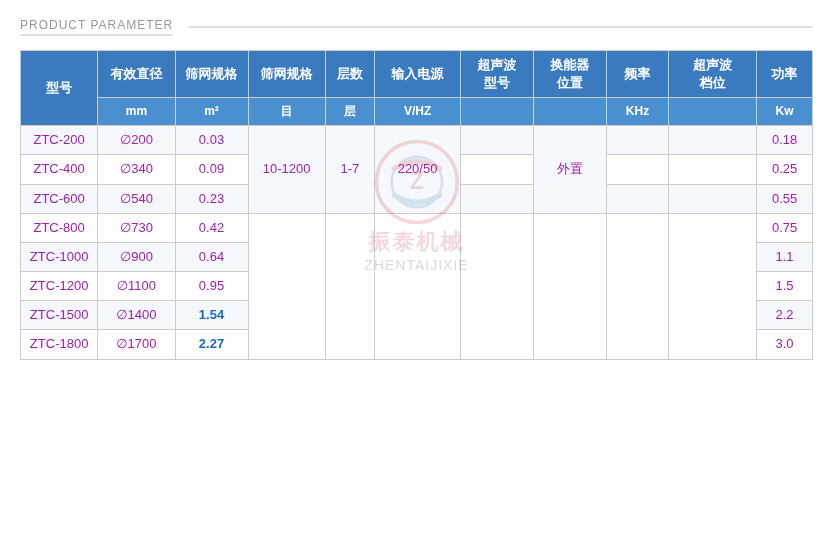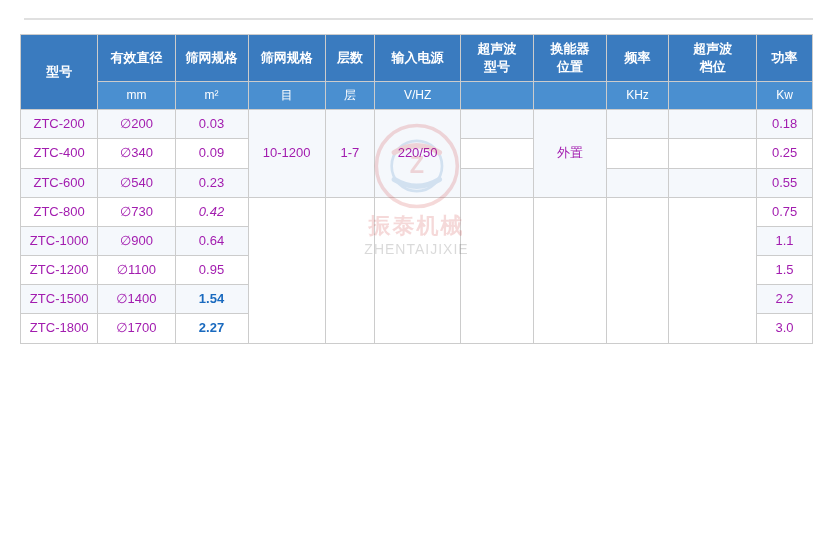--- a/index.html
+++ b/index.html
@@ -50,21 +50,21 @@
     }
     thead th {
       background: #3a7bbf;
       color: #fff;
       font-weight: bold;
       font-size: 13px;
     }
     thead th.sub-unit {
       background: #4a8fd0;
       font-size: 12px;
-      font-weight: normal;
+      font-weight: bold;
     }
     tbody tr:nth-child(odd) {
       background: #f5f8fc;
     }
     tbody tr:nth-child(even) {
       background: #fff;
     }
     tbody td {
       font-size: 13px;
       color: #a21caf;
@@ -111,20 +111,21 @@
     .watermark-text-en {
       font-size: 14px;
       color: #333;
       letter-spacing: 1px;
     }
   </style>
 </head>
 <body>
 
 <div class="page-header">
+  <span class="page-title-en">PRODUCT PARAMETER</span>
   <div class="header-line"></div>
 </div>
 
 <div class="table-wrapper">
 
   <div class="watermark">
     <svg class="watermark-logo" viewBox="0 0 100 100" xmlns="http://www.w3.org/2000/svg">
 
       <circle cx="50" cy="50" r="45" fill="none" stroke="#cc3333" stroke-width="4"></circle>
       <ellipse cx="50" cy="50" rx="28" ry="28" fill="none" stroke="#3a7bbf" stroke-width="3"></ellipse>
@@ -195,21 +196,21 @@
           <td style="white-space: pre-line;">∅540</td>
           <td style="white-space: pre-line;">0.23</td>
           <td></td>
           <td></td>
           <td></td>
           <td style="white-space: pre-line;">0.55</td>
         </tr>
         <tr>
           <td style="white-space: pre-line;">ZTC-800</td>
           <td style="white-space: pre-line;">∅730</td>
-          <td style="white-space: pre-line; font-style: italic;">0.42</td>
+          <td style="white-space: pre-line;">0.42</td>
           <td rowspan="5"></td>
           <td rowspan="5"></td>
           <td rowspan="5"></td>
           <td rowspan="5"></td>
           <td rowspan="5"></td>
           <td rowspan="5"></td>
           <td rowspan="5"></td>
           <td style="white-space: pre-line;">0.75</td>
         </tr>
         <tr>

